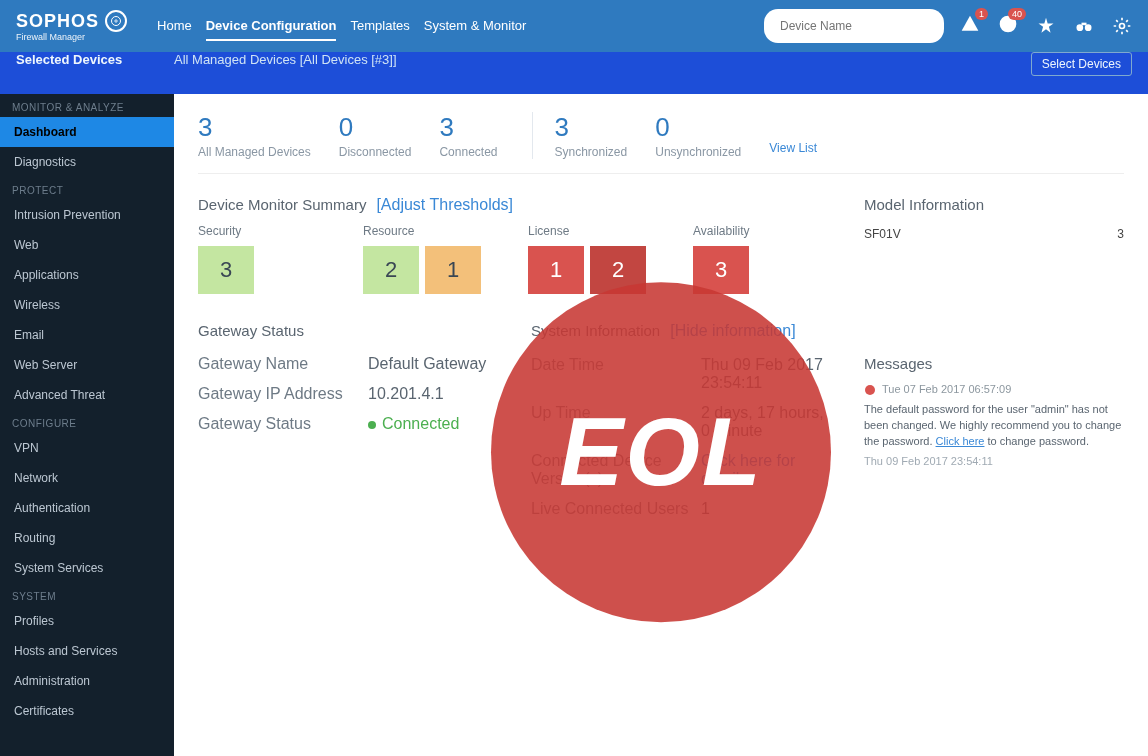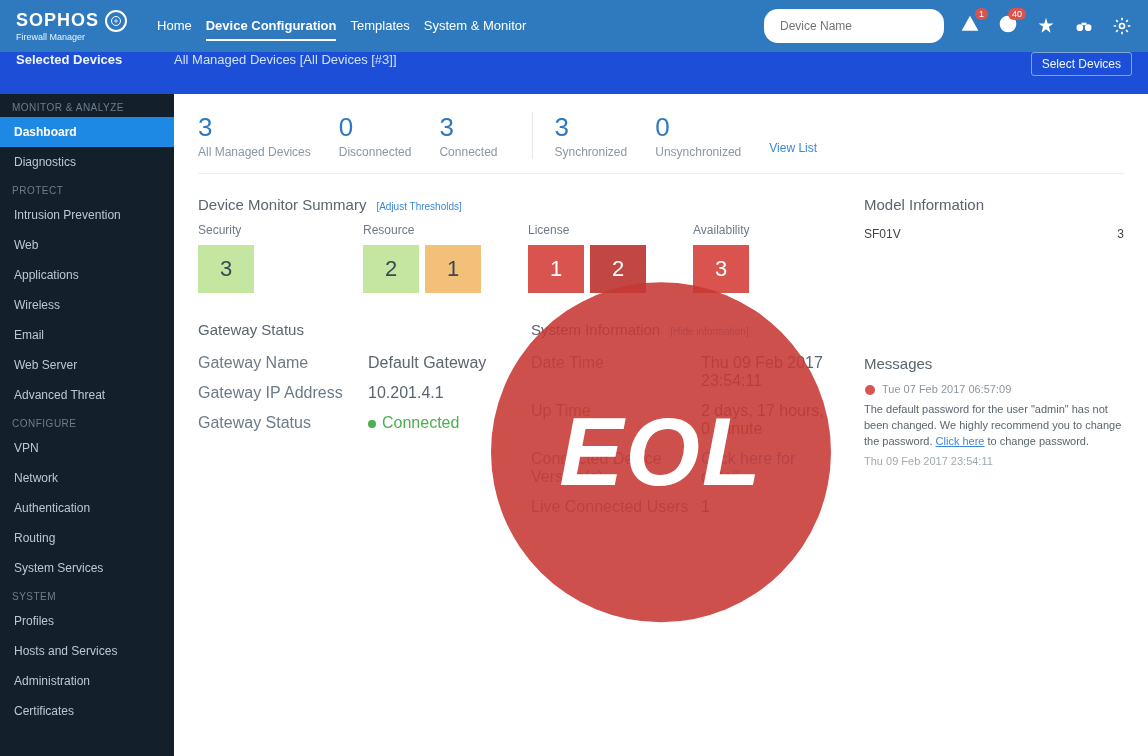--- a/index.html
+++ b/index.html
@@ -4,21 +4,21 @@
 <style>
 * { margin: 0; padding: 0; box-sizing: border-box; font-family: Arial, Helvetica, sans-serif; }
 html, body { width: 1148px; height: 756px; overflow: hidden; background: #fff; }
 
 
 .topbar { height: 52px; background: #2f7abf; display: flex; align-items: center; padding: 0 16px; color: #fff; }
 .brand { display: flex; flex-direction: column; margin-right: 30px; }
 .brand-name { font-weight: 700; font-size: 18px; letter-spacing: 1px; }
 .brand-sub { font-size: 9px; opacity: .9; }
 .logo-circle { width: 22px; height: 22px; border: 2px solid #fff; border-radius: 50%; margin-left: 6px; display: inline-flex; align-items: center; justify-content: center; font-size: 11px; }
-.brand-row { display: flex; align-items: flex-start; }
+.brand-row { display: flex; align-items: center; }
 .nav-items { display: flex; gap: 14px; flex: 0 0 auto; }
 .nav-item { font-size: 13px; cursor: pointer; padding: 6px 0; }
 .nav-item.active { border-bottom: 2px solid #fff; font-weight: 600; }
 .topbar-spacer { flex: 1; }
 .search-box { width: 180px; height: 28px; background: #fff; border-radius: 14px; display: flex; align-items: center; padding: 17px 10px; margin-right: 16px; }
 .search-box input { border: 0; outline: 0; flex: 1; font-size: 12px; color: #888; background: transparent; }
 .search-icon { width: 12px; height: 12px; margin-right: 6px; }
 .topbar-icons { display: flex; align-items: center; gap: 18px; }
 .tb-icon { width: 20px; height: 20px; fill: #fff; position: relative; cursor: pointer; }
 .badge { position: absolute; top: -6px; right: -8px; background: #d9534f; color: #fff; font-size: 9px; padding: 1px 4px; border-radius: 7px; }
@@ -27,40 +27,40 @@
 .secondary { height: 42px; background: #1d4ed8; display: flex; align-items: flex-start; padding: 0 16px; color: #cfe3f5; font-size: 13px; }
 .secondary .sel-label { width: 158px; font-weight: 600; color: #eef6fd; }
 .secondary .sel-path { flex: 1; }
 .btn-select-devices { background: transparent; border: 1px solid #7fa9cf; color: #eef6fd; padding: 4px 10px; font-size: 12px; border-radius: 3px; cursor: pointer; }
 
 
 .layout { display: flex; height: calc(756px - 52px - 42px); }
 .sidebar { width: 174px; background: #13202c; color: #bcc7d2; font-size: 12px; overflow-y: auto; }
 .side-section-header { font-size: 10px; letter-spacing: .5px; color: #6d7d8c; padding: 8px 12px 4px; text-transform: uppercase; }
 .side-item { padding: 8px 14px; cursor: pointer; }
-.side-item.active { background: #1e88e5; color: #ffffff; font-weight: 600; }
+.side-item.active { background: #1e88e5; color: #000000; font-weight: 600; }
 
 .main { flex: 1; background: #ffffff; padding: 18px 24px; position: relative; overflow: auto; }
 
 
 .stats-row { display: flex; gap: 34px; align-items: flex-start; border-bottom: 1px solid #eee; padding-bottom: 14px; }
 .stats-group { display: flex; gap: 28px; }
 .stats-group.synced { padding-left: 22px; border-left: 1px solid #e3e8ee; }
 .stat { display: flex; flex-direction: column; }
 .stat .num { font-size: 26px; color: #2f7abf; font-weight: 300; }
 .stat .lbl { font-size: 12px; color: #8a97a4; margin-top: 2px; }
 .view-list { align-self: flex-end; font-size: 12px; color: #3a88d6; cursor: pointer; margin-bottom: 4px; }
 
 
 .dash-row { display: flex; gap: 30px; margin-top: 22px; }
 .dash-left { flex: 1; }
 .dash-right { width: 260px; }
 
 .section-title { font-size: 15px; color: #5a6570; margin-bottom: 10px; display: flex; align-items: baseline; gap: 10px; }
-.section-title .link { font-size: 10px; color: #3a88d6; cursor: pointer; }
+.section-title .link { font-size: 16px; color: #3a88d6; cursor: pointer; }
 
 .monitor-grid { display: flex; gap: 24px; margin-bottom: 28px; }
 .monitor-col { flex: 1; }
 .monitor-hdr { font-size: 12px; color: #6e7a85; margin-bottom: 8px; }
 .tiles { display: flex; gap: 6px; }
 .tile { width: 56px; height: 48px; display: flex; align-items: center; justify-content: center; font-size: 22px; font-weight: 400; color: #3a4754; }
 .tile.green  { background: #c4e6a1; }
 .tile.orange { background: #f3c07a; }
 .tile.red    { background: #d9534f; color: #fff; }
 .tile.dred   { background: #c24641; color: #fff; }

